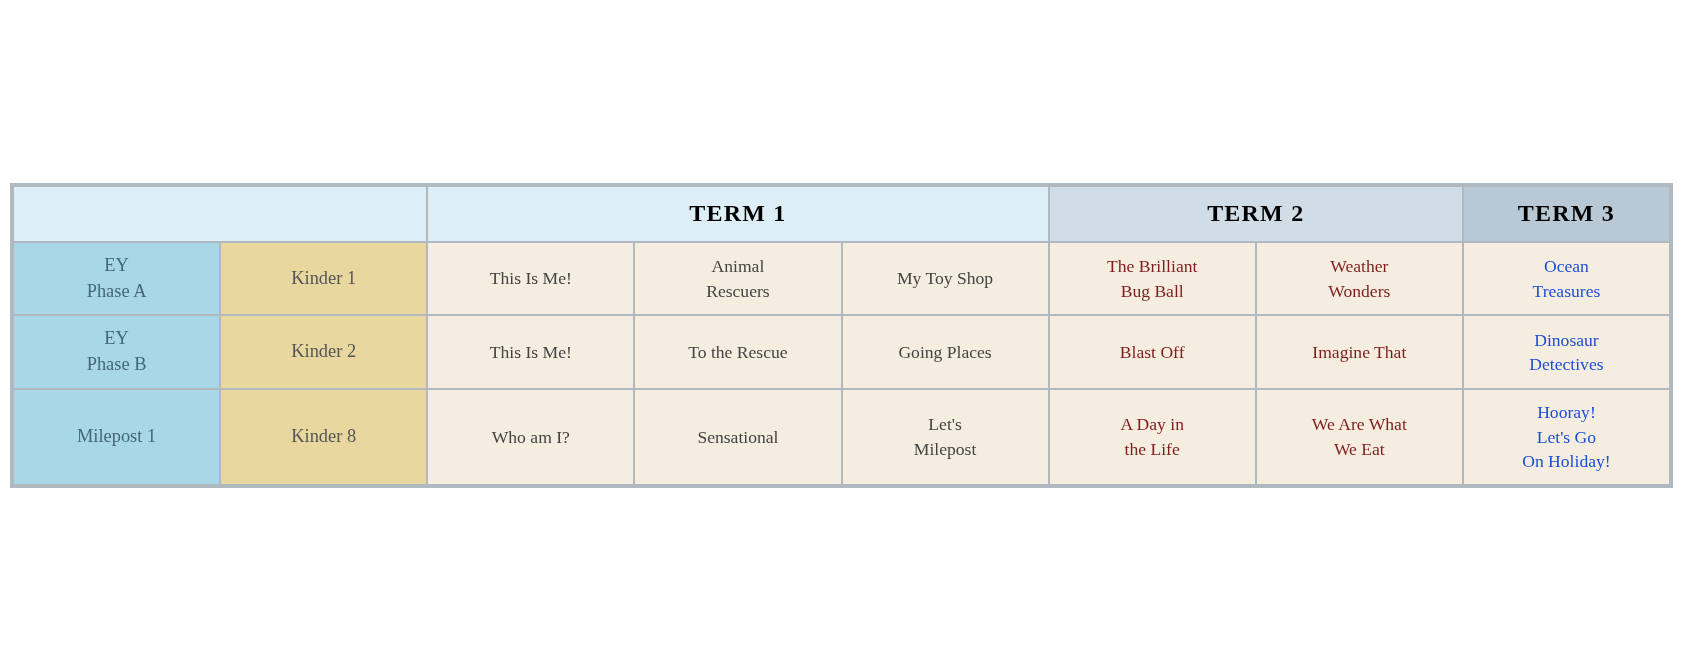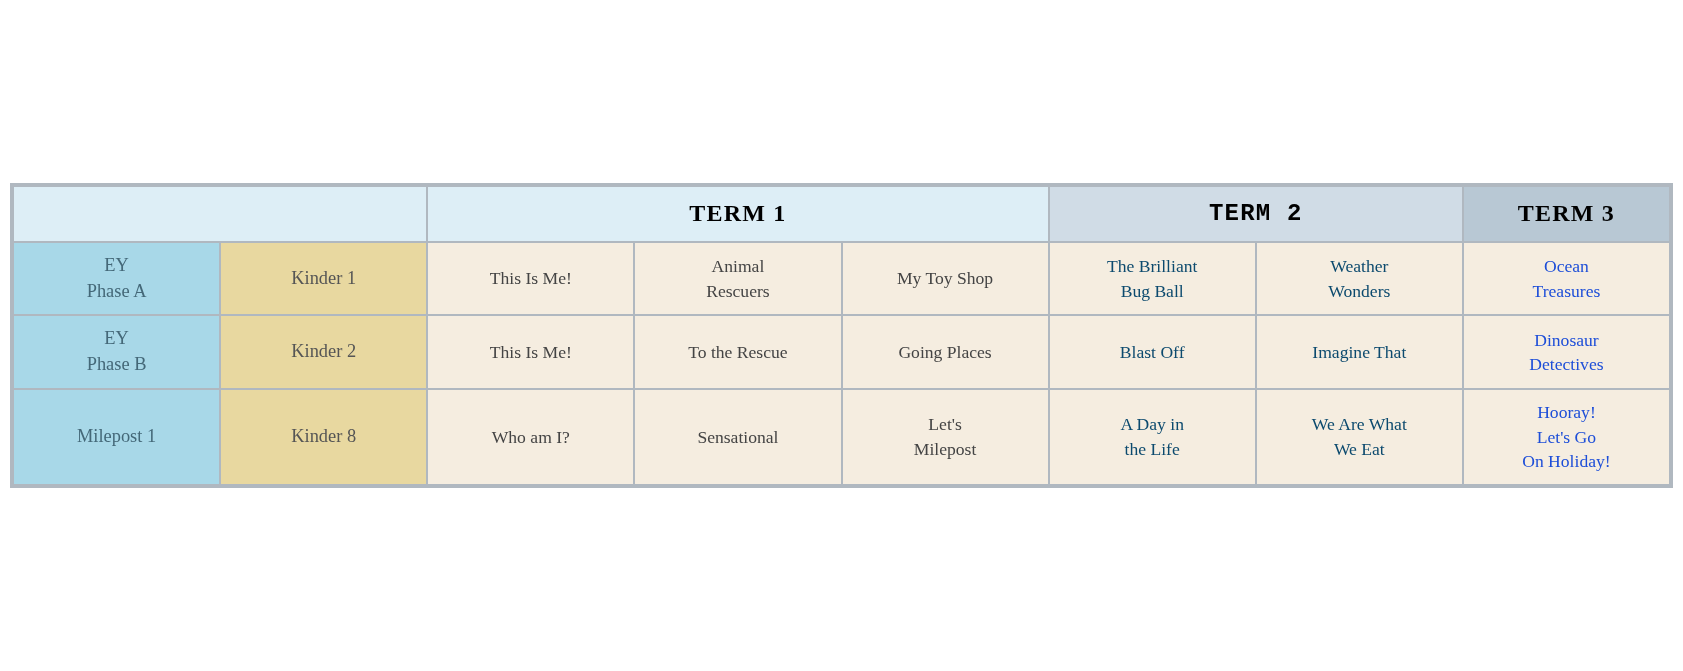--- a/index.html
+++ b/index.html
@@ -54,21 +54,20 @@
     .cell-term1 {
       background-color: #ddeef6;
       font-size: 1.6rem;
       font-weight: bold;
     }
 
     .cell-term2 {
       background-color: #d0dce6;
       font-size: 1.6rem;
       font-weight: bold;
-      font-family: Liberation Mono, monospace;
     }
 
     .cell-term3 {
       background-color: #b8c8d4;
       font-size: 1.6rem;
       font-weight: bold;
     }
 
     
     .cell-milepost-header {
@@ -120,21 +119,21 @@
     }
 
     .cell-data-t1 {
       background-color: #f5ede0;
       color: #444;
       font-size: 1.1rem;
     }
 
     .cell-data-t2 {
       background-color: #f5ede0;
-      color: #0c4a6e;
+      color: #7f1d1d;
       font-size: 1.1rem;
       margin-left: 36px;
     }
 
     .cell-data-t3 {
       background-color: #f5ede0;
       color: #1d4ed8;
       font-size: 1.1rem;
       text-align: center;
     }

